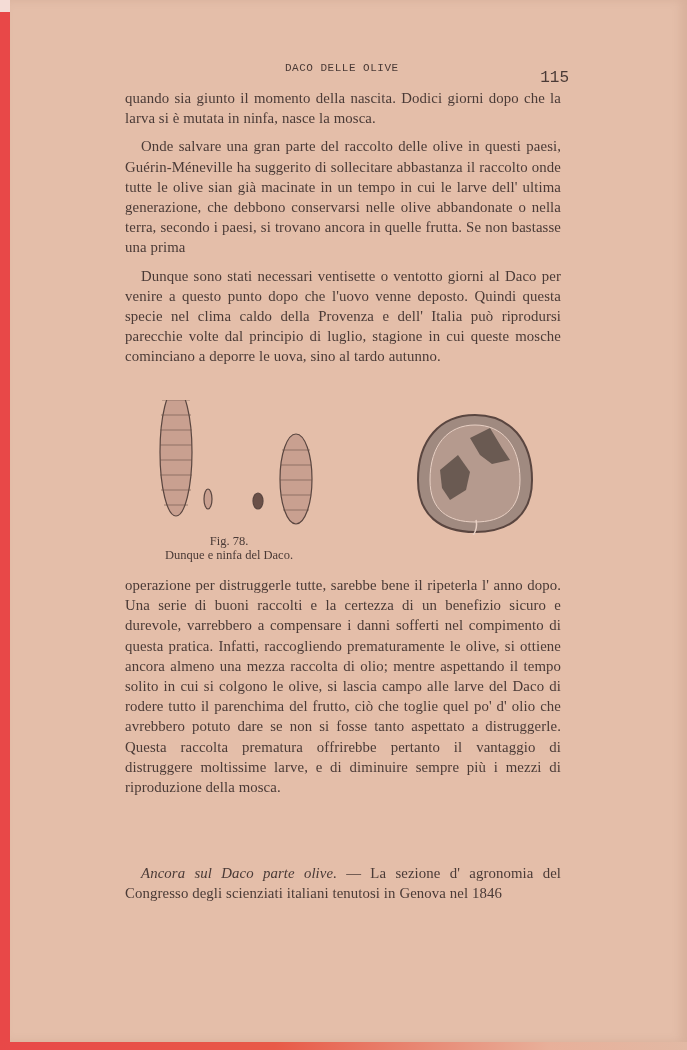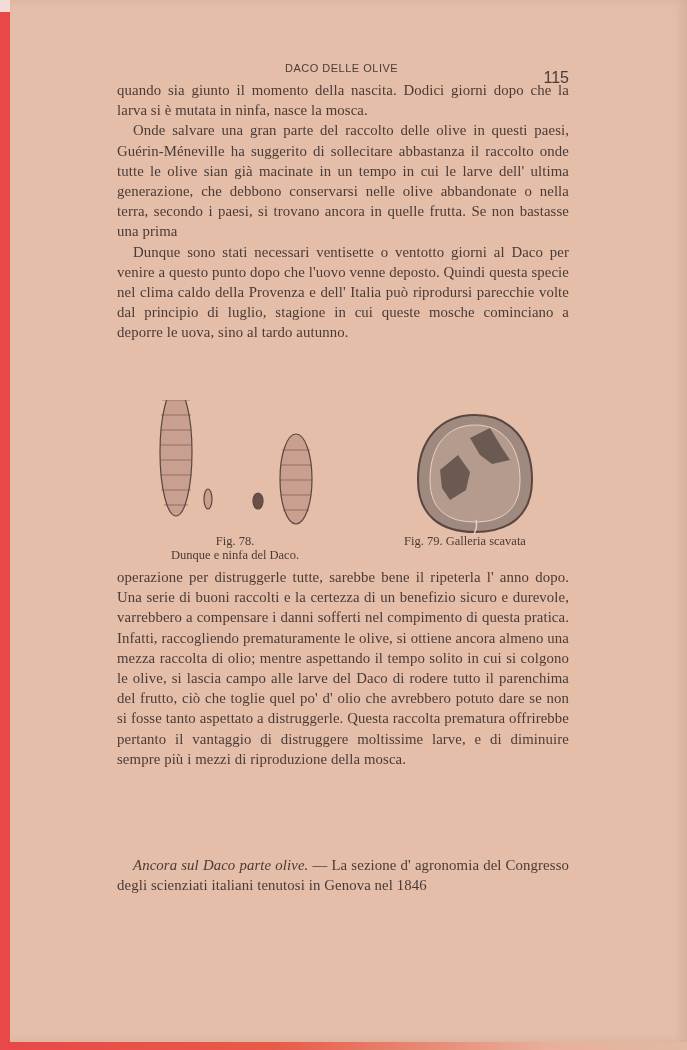--- a/index.html
+++ b/index.html
@@ -25,29 +25,29 @@
     box-shadow: inset -6px 0 10px rgba(150,100,80,0.15);
   }
   .text {
     position: absolute; left: 117px; width: 452px;
     color: #4a3a36; font-family: "Liberation Serif", "DejaVu Serif", serif;
     font-size: 14.8px; line-height: 20.2px; text-align: justify;
     letter-spacing: 0.1px;
   }
   .header {
     position: absolute; top: 60px; left: 117px; width: 452px; height: 20px;
-    color: #4a3a36; font-family: Liberation Sans, sans-serif;
+    color: #4a3a36; font-family: Liberation Mono, monospace;
   }
   .header .running-title {
     position: absolute; left: 168px; top: 2px; font-size: 11px; letter-spacing: 0.5px;
   }
   .header .page-num {
     position: absolute; right: 0; top: 9px; font-size: 16px;
   }
-  p { margin: 0; }
+  p { margin: 8px; }
   .indent { text-indent: 16px; }
   .fig-area { position: absolute; top: 400px; left: 140px; width: 450px; height: 175px; }
   .caption {
     position: absolute; color: #4a3a36; font-family: "Liberation Serif", serif;
     font-size: 12.5px; line-height: 14px; text-align: center;
   }
   .italic { font-style: italic; }
 </style>
 </head>
 <body>
@@ -92,26 +92,25 @@
         <line x1="141" y1="95" x2="171" y2="95"></line>
       <line x1="143" y1="110" x2="169" y2="110"></line>
     </g>
 
     <path d="M335 15 C 300 15, 278 40, 278 80 C 278 115, 300 132, 335 132 C 370 132, 392 115, 392 80 C 392 40, 370 15, 335 15 Z" fill="#a08a80" stroke="#5a4640" stroke-width="2"></path>
     <path d="M335 25 C 308 25, 290 45, 290 80 C 290 110, 308 122, 335 122 C 362 122, 380 110, 380 80 C 380 45, 362 25, 335 25 Z" fill="#b59a8e" stroke="#e8d0c4" stroke-width="1"></path>
     <path d="M300 70 L318 55 L330 72 L326 90 L310 100 L302 88 Z" fill="#6a5a52"></path>
     <path d="M330 38 L350 28 L362 48 L370 60 L352 64 L340 55 Z" fill="#6a5a52"></path>
     <path d="M336 120 C 338 128, 334 136, 330 138" stroke="#e8d0c4" stroke-width="1.5" fill="none"></path>
   </svg>
-  <div class="caption" style="left:10px; top:134px; width:170px;">
+  <div class="caption" style="left:4px; top:134px; width:170px;">
     <div>Fig. 78.</div>
     <div>Dunque e ninfa del Daco.</div>
   </div>
   <div class="caption" style="left:210px; top:134px; width:230px;">
-    <div>Fig. 79. Galleria scavata</div>
   </div>
 </div>
 
 <div class="text" style="top:567px;">
   <p>operazione per distruggerle tutte, sarebbe bene il ripeterla l' anno dopo. Una serie di buoni raccolti e la certezza di un benefizio sicuro e durevole, varrebbero a compensare i danni sofferti nel compimento di questa pratica. Infatti, raccogliendo prematuramente le olive, si ottiene ancora almeno una mezza raccolta di olio; mentre aspettando il tempo solito in cui si colgono le olive, si lascia campo alle larve del Daco di rodere tutto il parenchima del frutto, ciò che toglie quel po' d' olio che avrebbero potuto dare se non si fosse tanto aspettato a distruggerle. Questa raccolta prematura offrirebbe pertanto il vantaggio di distruggere moltissime larve, e di diminuire sempre più i mezzi di riproduzione della mosca.</p>
 </div>
 
 <div class="text" style="top:855px;">
   <p class="indent">
     <span class="italic">Ancora sul Daco parte olive.</span><span> — </span><span>La sezione d' agronomia del Congresso degli scienziati italiani tenutosi in Genova nel 1846</span>

